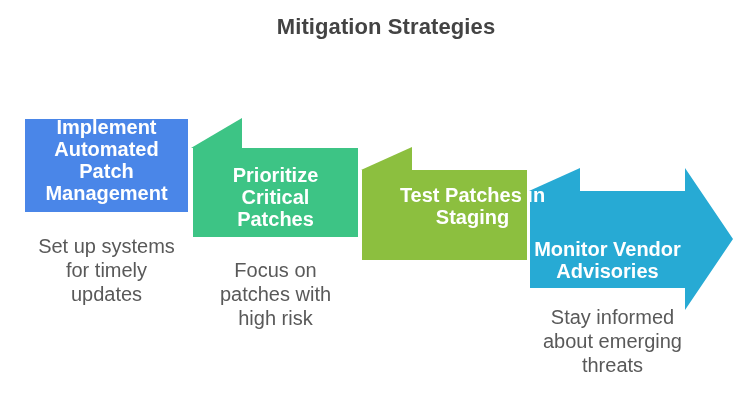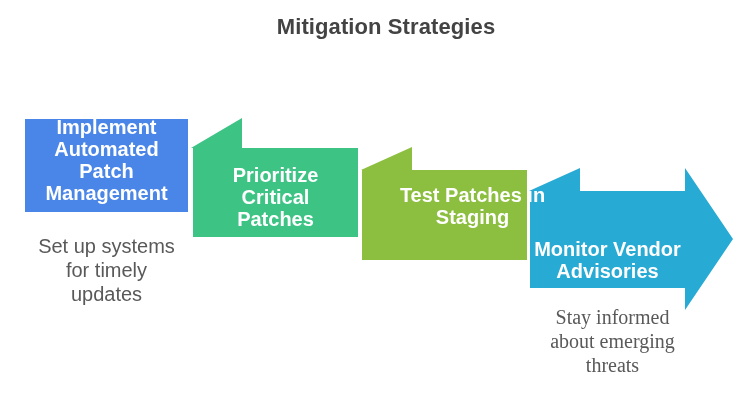--- a/index.html
+++ b/index.html
@@ -94,17 +94,20 @@
 Critical
 Patches</div>
   <div class="step-label" style="left:362px; top:184px; width:165px;margin-left:28px;">Test Patches in
 Staging</div>
   <div class="step-label" style="left:530px; top:206px; width:155px;margin-top:32px;">Monitor Vendor
 Advisories</div>
 
   <div class="step-caption" style="left:15px; top:234px; width:183px;">Set up systems
 for timely
 updates</div>
-  <div class="step-caption" style="left:521px; top:305px; width:183px;font-family:Liberation Serif, serif;">Stay informed
+  <div class="step-caption" style="left:184px; top:258px; width:183px;">Focus on
+patches with
+high risk</div>
+  <div class="step-caption" style="left:521px; top:305px; width:183px;">Stay informed
 about emerging
 threats</div>
 
 </div>
 
 </body></html>

